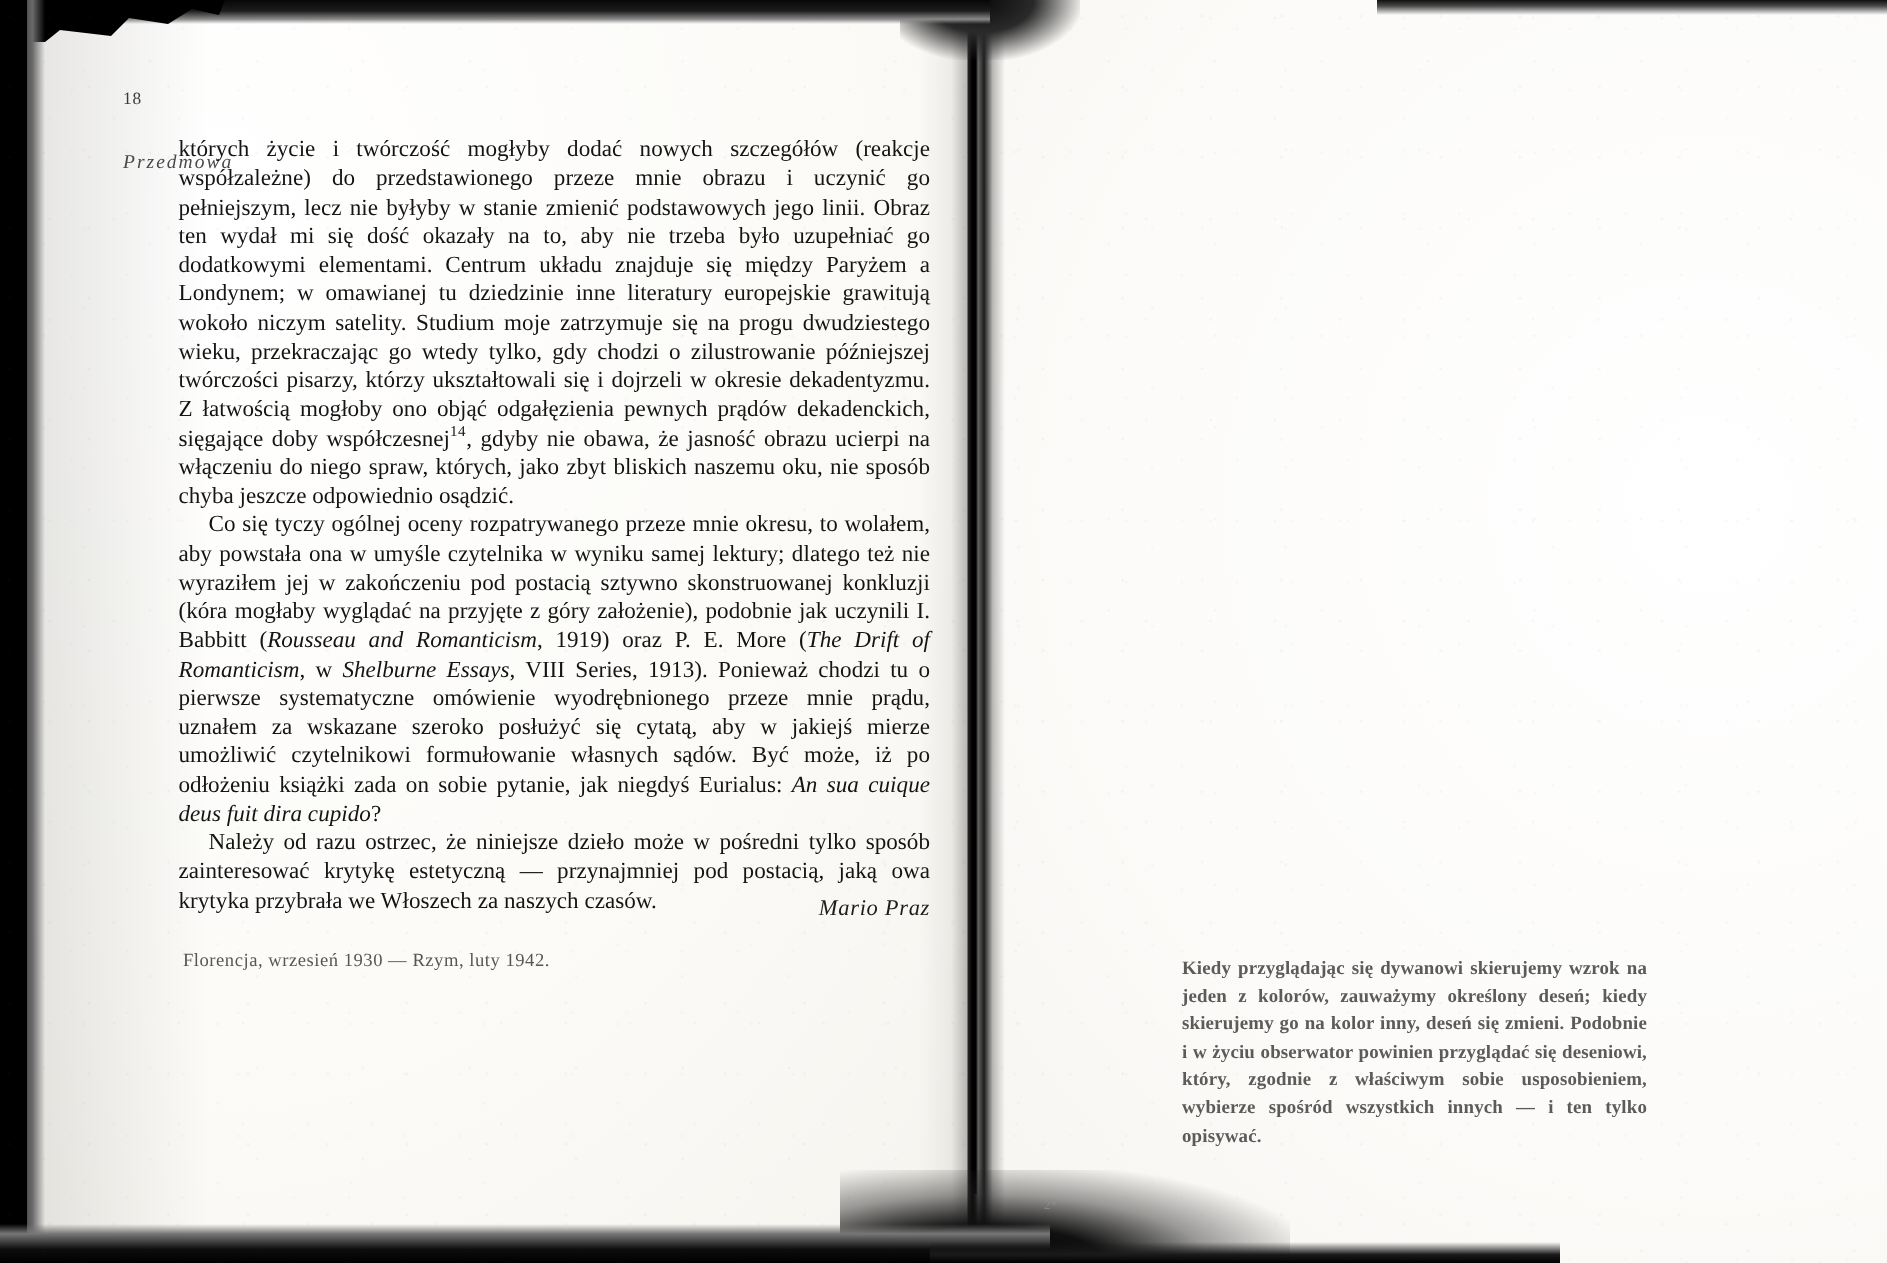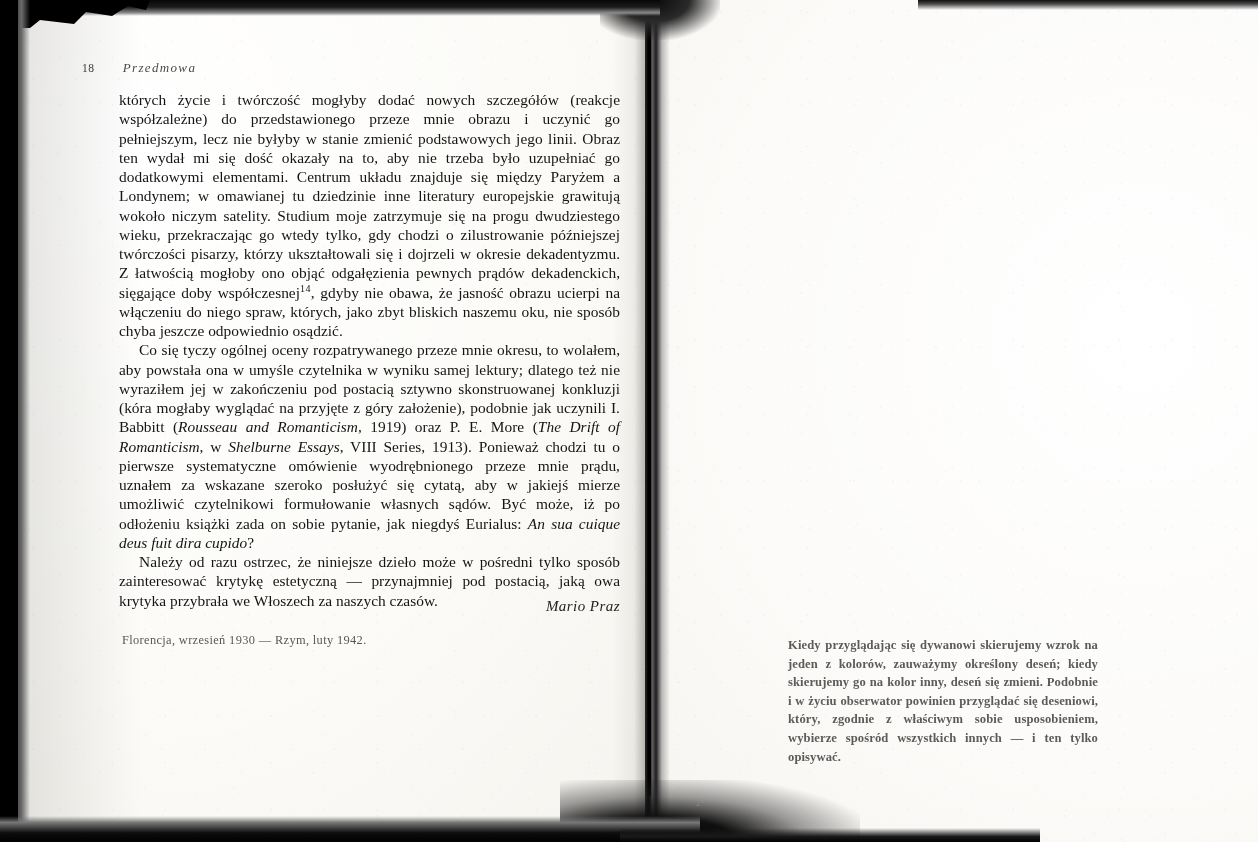--- a/index.html
+++ b/index.html
@@ -122,20 +122,21 @@
     left: 0; top: 0;
     width: 650px; height: 842px;
   }
   .running-head {
     position: absolute;
     left: 82px; top: 60px;
     display: flex;
     align-items: baseline;
     gap: 28px;
     filter: blur(0.22px);
+    flex-direction: column;
   }
   .folio {
     font-size: 11.5px;
     letter-spacing: 0.6px;
     color: #2a2a2a;
     opacity: 0.92;
   }
   .head-title {
     font-style: italic;
     font-size: 13px;

